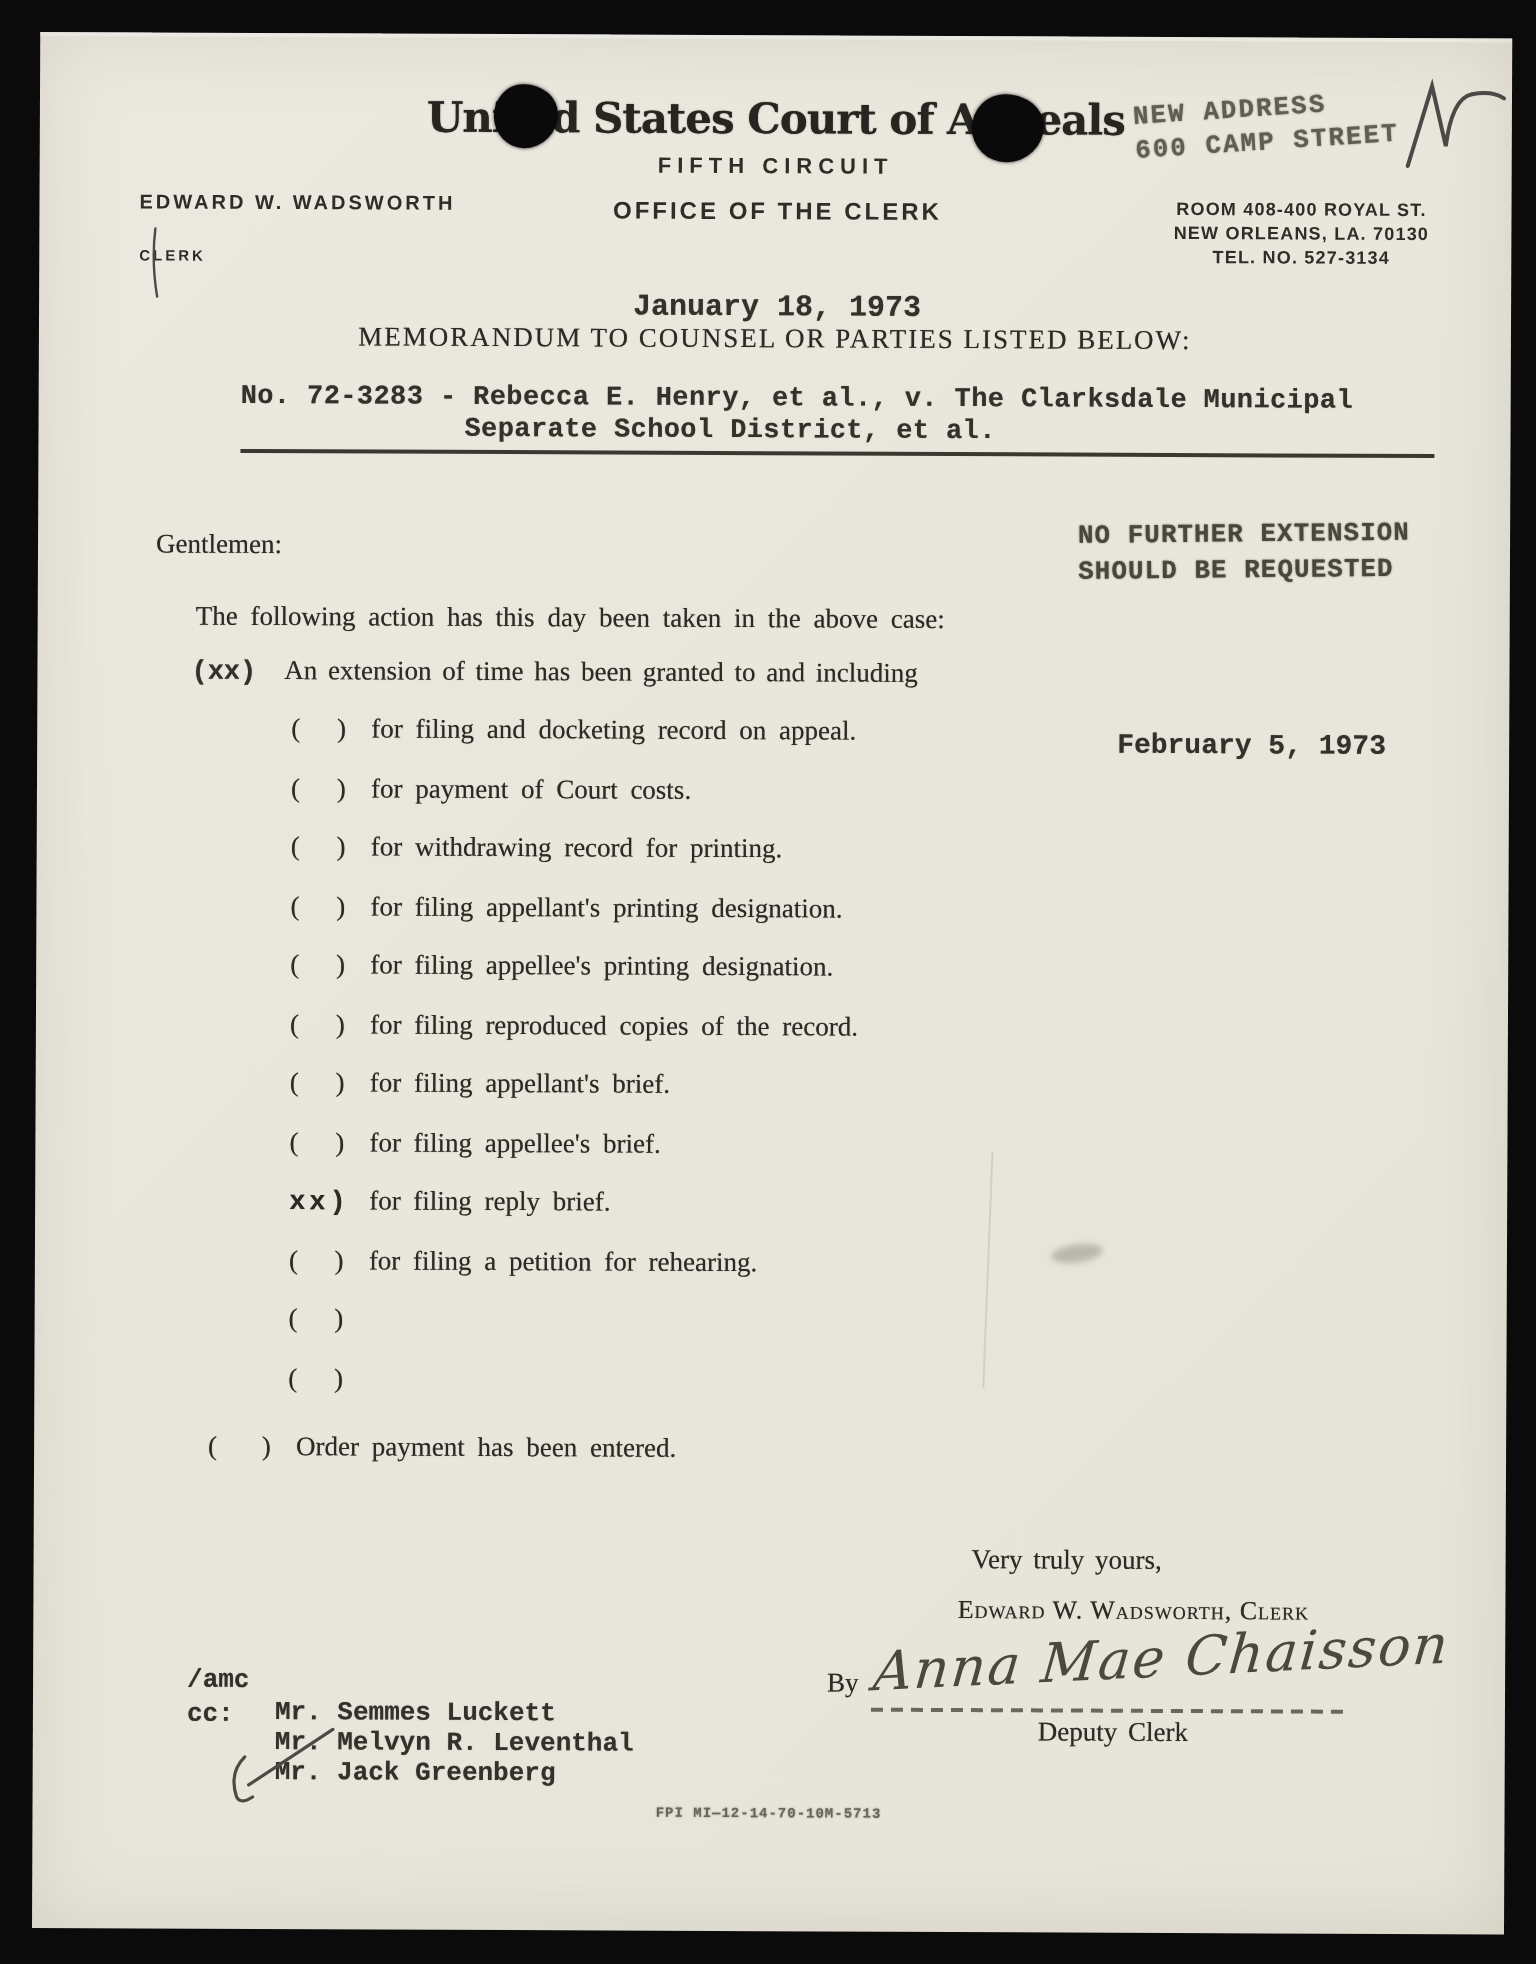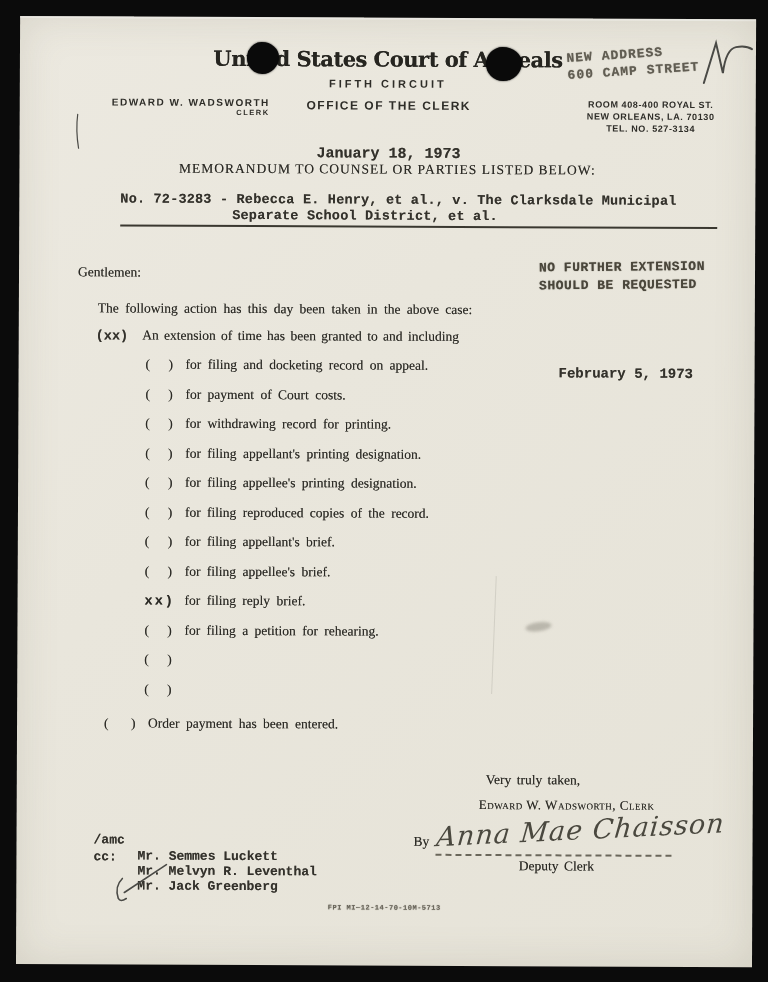--- a/index.html
+++ b/index.html
@@ -19,22 +19,22 @@
          text-shadow:0 0 .5px rgba(51,49,43,.55);}
   .sans{font-family:"Liberation Sans",sans-serif;color:#2e2d28;font-weight:bold;}
   .stamp{font-family:"Liberation Mono",monospace;font-weight:bold;color:#4a463b;
          text-shadow:0 0 1px rgba(74,70,59,.75);}
   .court-title{
     left:0;right:0;top:29px;text-align:center;
     font-family:"DejaVu Serif",serif;font-weight:bold;font-size:21px;
     letter-spacing:-.5px;color:#262520;text-shadow:0 0 .6px rgba(38,37,32,.8);
   }
   .fifth-circuit{left:0;right:0;top:60px;text-align:center;font-size:11px;letter-spacing:3px;}
-  .clerk-block{left:50px;top:80px;width:200px;text-align:right;font-size:10px;letter-spacing:1.5px;}
-  .clerk-sub{font-size:7.5px;letter-spacing:1.5px;margin-top:0;}
+  .clerk-block{left:50px;top:80px;width:200px;text-align:left;font-size:10px;letter-spacing:1.5px;}
+  .clerk-sub{font-size:7.5px;letter-spacing:1.5px;margin-top:16px;}
   .office{left:269px;top:81px;width:200px;text-align:center;font-size:12px;letter-spacing:1.5px;}
   .dateline{left:269px;top:100px;width:200px;text-align:center;font-size:15px;margin-top:28px;}
   .addr-block{left:540px;top:80px;width:182px;text-align:center;font-size:9px;letter-spacing:.6px;line-height:12px;}
   .new-addr{left:547px;top:27px;font-size:13px;letter-spacing:1px;line-height:17px;transform:rotate(-4deg);opacity:.85;}
   .punch{background:#0a0a0a;border-radius:46% 54% 52% 48%/50% 46% 54% 50%;box-shadow:0 0 2px rgba(0,0,0,.8);}
   .memo-heading{left:0;right:0;top:144px;text-align:center;font-size:13.5px;letter-spacing:1px;}
   .case1{left:101px;top:175px;font-size:13.5px;letter-spacing:.2px;}
   .case2{left:213px;top:191px;font-size:13.5px;letter-spacing:.2px;}
   .case-underline{left:101px;top:208px;width:597px;height:2px;background:#3a3830;}
   .salutation{left:59px;top:248px;font-size:13.5px;}
@@ -135,21 +135,21 @@
       <div class="check-row"><span class="check-mark">( )</span><span></span></div>
     </div>
 
     <div class="abs order-row printed">
       <span class="order-mark">( )</span><span>Order payment has been entered.</span>
     </div>
 
     <div class="abs crease"></div>
     <div class="abs smudge"></div>
 
-    <div class="abs closing printed">Very truly taken,</div>
+    <div class="abs closing printed">Very truly yours,</div>
     <div class="abs clerk-line printed">Edward W. Wadsworth, Clerk</div>
     <div class="abs by-label printed">By</div>
     <div class="abs signature">Anna Mae Chaisson</div>
     <div class="abs sig-line"></div>
     <div class="abs deputy printed">Deputy Clerk</div>
 
     <div class="abs initials typed">/amc</div>
     <div class="abs cc-label typed">cc:</div>
     <div class="abs cc-list typed">Mr. Semmes Luckett
 Mr. Melvyn R. Leventhal

